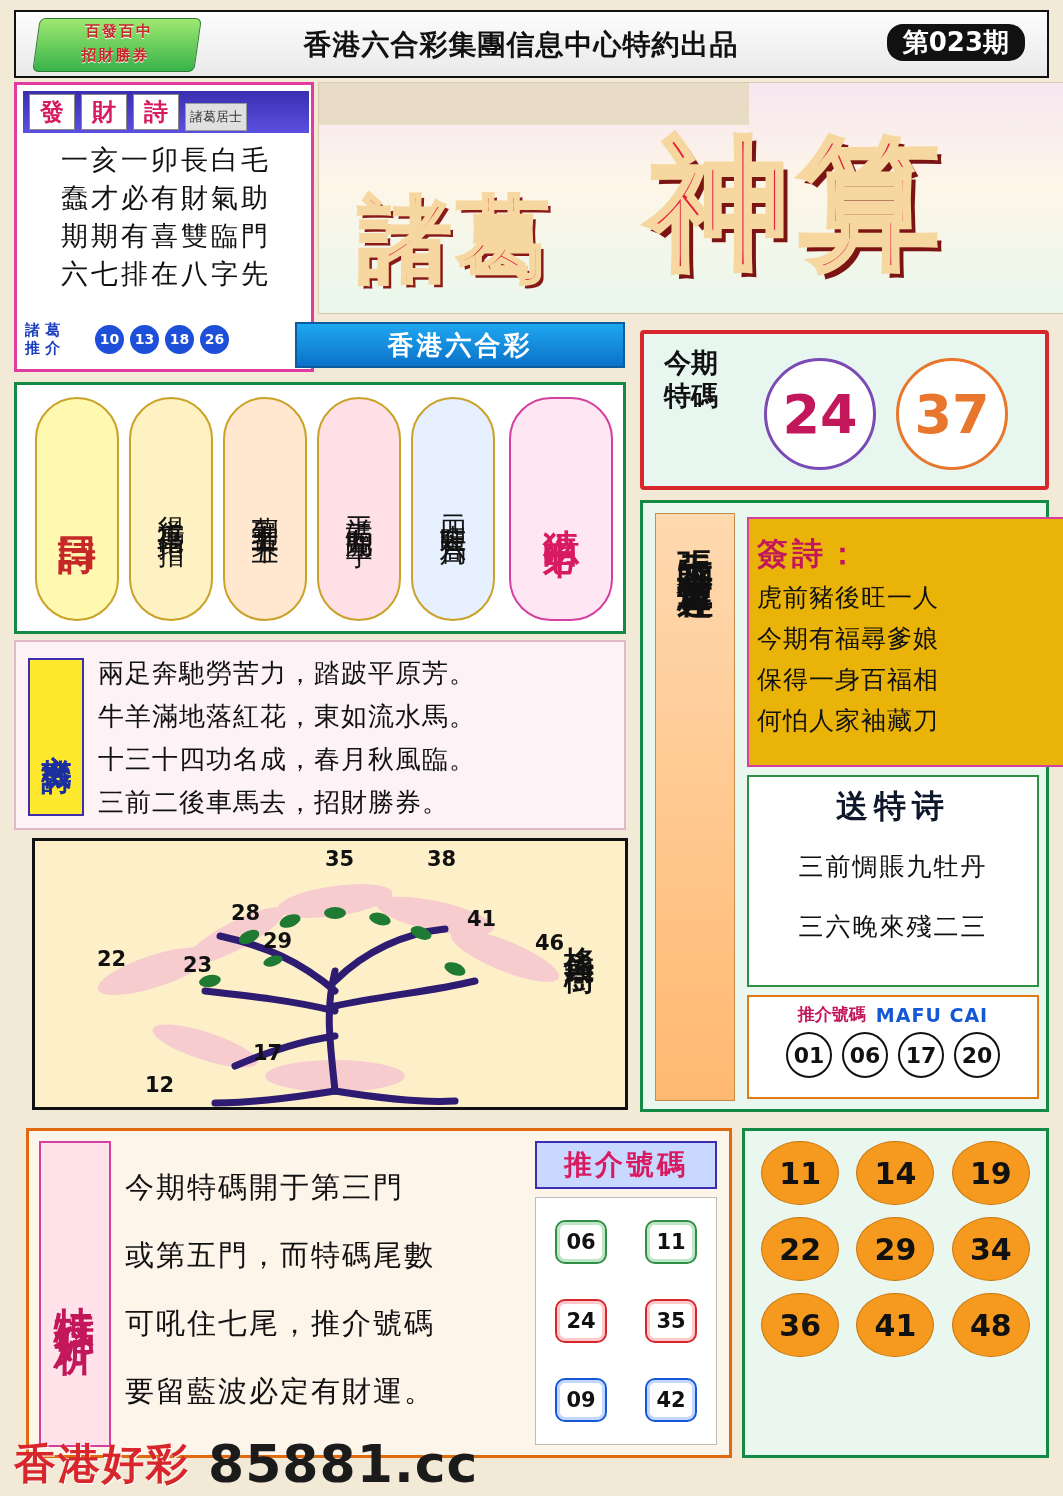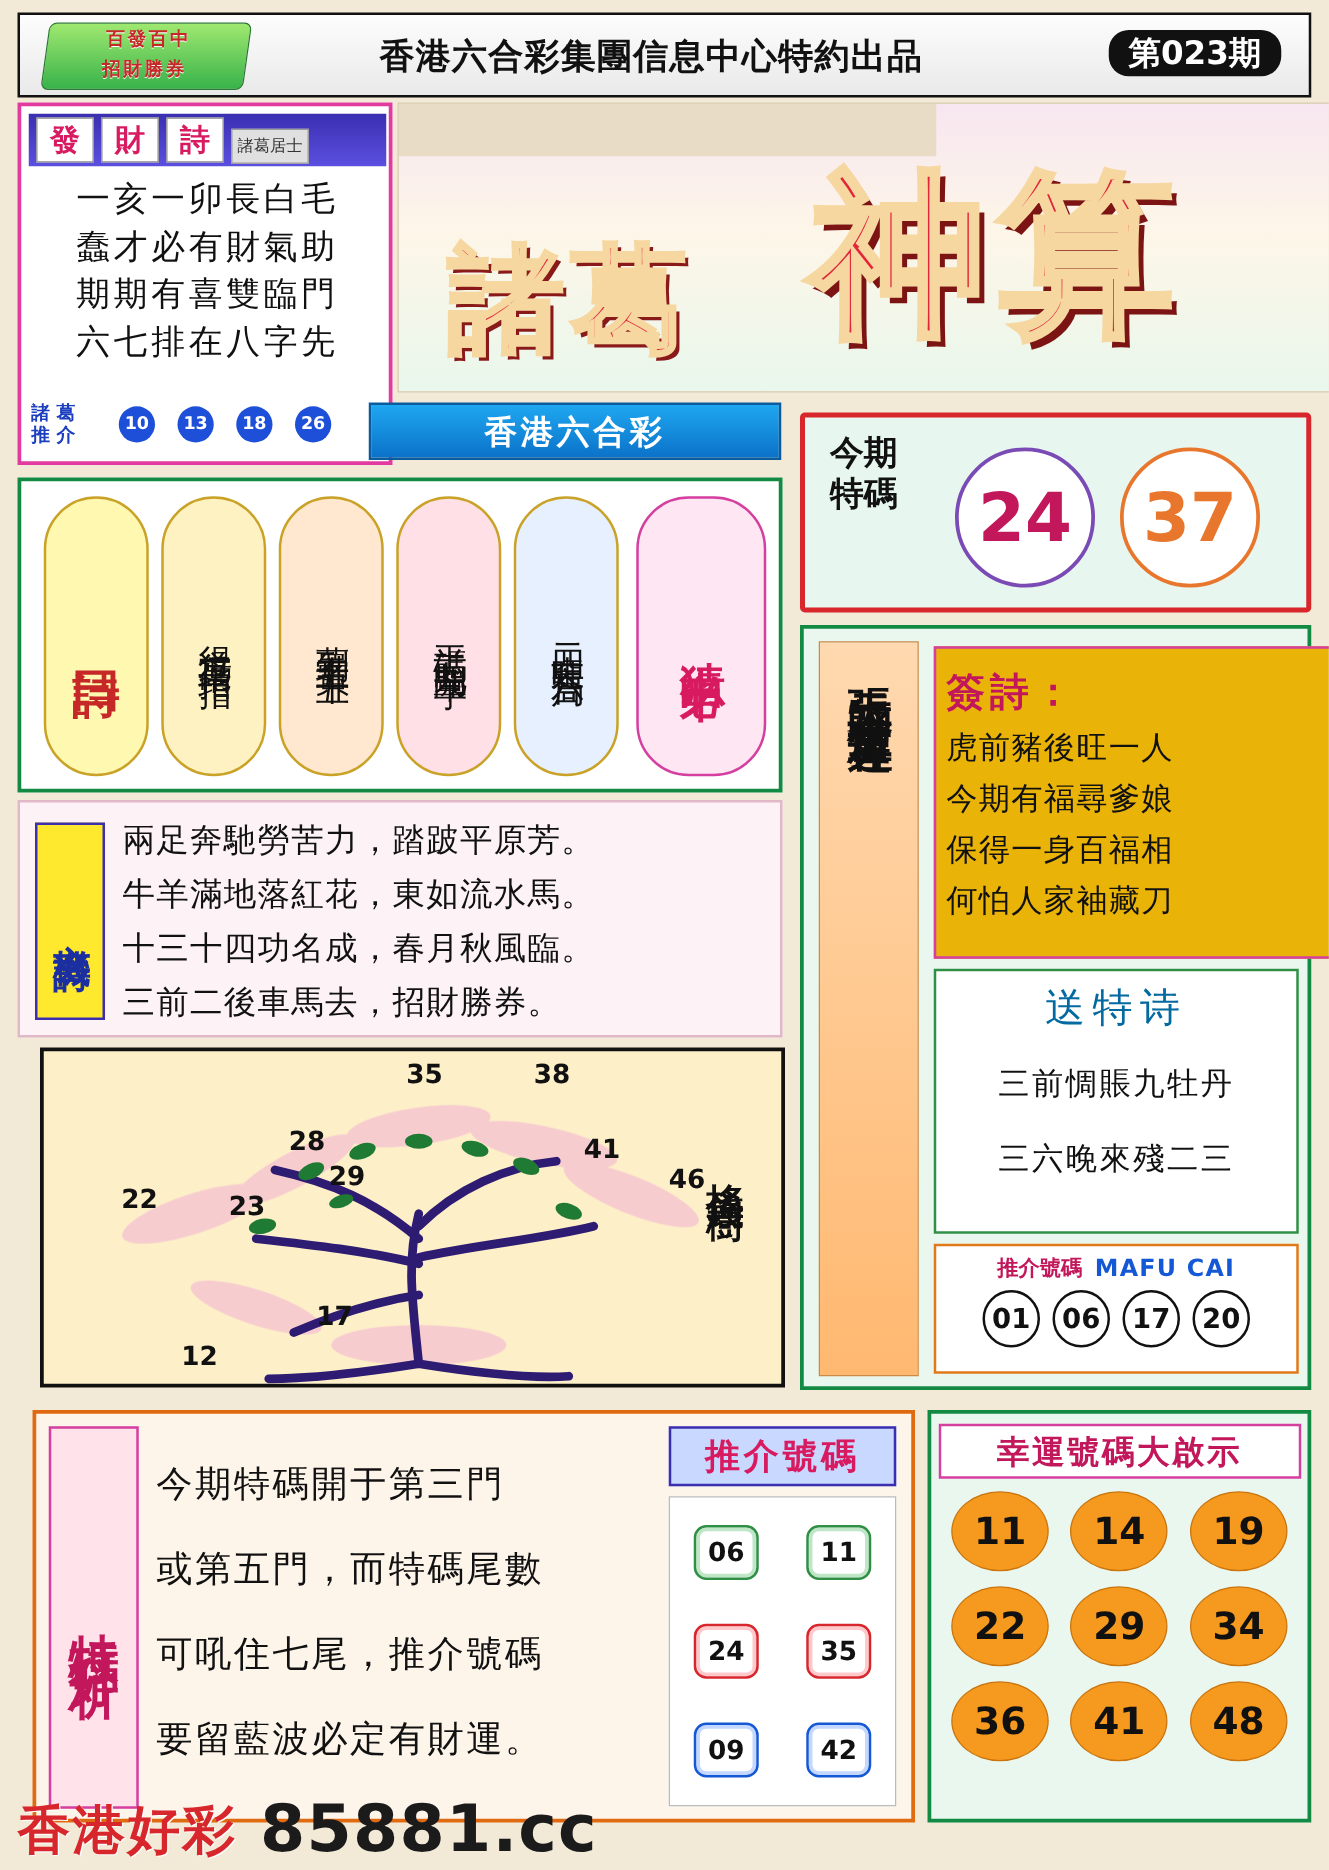--- a/index.html
+++ b/index.html
@@ -32,21 +32,21 @@
            background:linear-gradient(#3a2fb0,#5b4fe0);display:flex;align-items:center;}
   .fc-head .ch{width:44px;height:34px;margin-left:6px;background:#fff;
         color:#d81b60;font-size:24px;font-weight:bold;display:flex;align-items:center;
         justify-content:center;border:1px solid #888;}
   .fc-head .tagbox{margin-left:6px;background:#e0e0e0;border:1px solid #999;
         font-size:13px;padding:4px 4px;color:#333;align-self:flex-end;margin-bottom:2px;}
   .fc-poem{position:absolute;left:10px;top:56px;width:278px;}
   .fc-poem div{font-size:27px;color:#111;letter-spacing:3px;line-height:38px;text-align:center;}
   .fc-bottom{position:absolute;left:8px;bottom:8px;width:284px;height:44px;display:flex;align-items:center;}
   .fc-lbl{width:70px;font-size:15px;color:#1b3fbf;font-weight:bold;line-height:18px;}
-  .fc-balls{display:flex;gap:18px;}
+  .fc-balls{display:flex;gap:6px;}
   .fc-balls .b{width:29px;height:29px;border-radius:50%;background:#1d4fd8;color:#fff;
         font-size:14px;display:flex;align-items:center;justify-content:center;font-weight:bold;}
 
   
   .bigtitle{position:absolute;left:318px;top:82px;width:794px;height:232px;
       background:linear-gradient(180deg,#f7e6f0 0%,#fdf6e8 45%,#e9f7ec 100%);
       border:1px solid #d8c9b0;box-sizing:border-box;overflow:hidden;}
   .bt-blur{position:absolute;left:0;top:0;width:430px;height:42px;background:#e9dcc6;}
   .bt-t1{position:absolute;left:40px;top:95px;font-size:92px;font-weight:bold;color:#e2253b;
       -webkit-text-stroke:3px #f6d7a0;text-shadow:4px 4px 0 #8a1a1a;font-family:"DejaVu Serif",serif;letter-spacing:6px;}
@@ -109,21 +109,21 @@
       background:linear-gradient(#ffd9b0,#ffb870);border:1px solid #c98b49;box-sizing:border-box;
       display:flex;align-items:flex-start;justify-content:center;padding-top:8px;}
   .zts-vt .vt{writing-mode:vertical-rl;text-orientation:upright;font-size:36px;font-weight:bold;
       color:#111;letter-spacing:4px;line-height:44px;}
   .qian{position:absolute;left:104px;top:14px;width:352px;height:250px;background:#eab308;
       border:2px solid #d43fa0;box-sizing:border-box;padding:14px 8px;}
   .qian-h{font-size:31px;font-weight:bold;color:#c2185b;letter-spacing:4px;}
   .qian p{margin:4px 0 0;font-size:25px;color:#111;letter-spacing:1px;line-height:37px;}
   .song{position:absolute;left:104px;top:272px;width:292px;height:212px;background:#fff;
       border:2px solid #2f8f45;box-sizing:border-box;padding:8px;text-align:center;}
-  .song-h{font-size:32px;font-weight:normal;color:#0369a1;letter-spacing:6px;}
+  .song-h{font-size:32px;font-weight:bold;color:#0f172a;letter-spacing:6px;}
   .song p{margin:16px 0 0;font-size:25px;color:#111;letter-spacing:2px;line-height:44px;}
   .rec{position:absolute;left:104px;top:492px;width:292px;height:104px;background:#fff;
       border:2px solid #e07a18;box-sizing:border-box;padding:6px;}
   .rec-top{display:flex;align-items:center;gap:10px;justify-content:center;}
   .rec-lbl{font-size:17px;font-weight:bold;color:#c2185b;}
   .rec-en{font-size:19px;font-weight:bold;color:#1558d6;letter-spacing:1px;}
   .rec-balls{display:flex;gap:10px;justify-content:center;margin-top:6px;}
   .rec-balls .b{width:42px;height:42px;border-radius:50%;border:2px solid #111;background:#fff;
       display:flex;align-items:center;justify-content:center;font-size:22px;font-weight:bold;color:#111;}
 
@@ -353,23 +353,20 @@
         <div class="tj-b r">35</div>
       </div>
       <div class="tj-row">
         <div class="tj-b bl">09</div>
         <div class="tj-b bl">42</div>
       </div>
     </div>
   </div>
 
   <div class="lucky">
-    <div class="lucky-h">
-      <span>幸運號碼大啟示</span>
-    </div>
     <div class="lucky-grid">
       <div class="lucky-row">
         <div class="lucky-b">11</div>
         <div class="lucky-b">14</div>
         <div class="lucky-b">19</div>
       </div>
       <div class="lucky-row">
         <div class="lucky-b">22</div>
         <div class="lucky-b">29</div>
         <div class="lucky-b">34</div>

